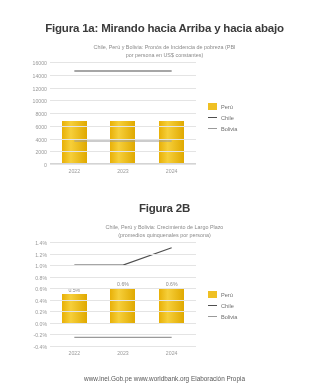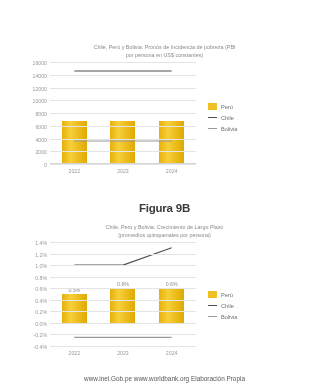--- a/index.html
+++ b/index.html
@@ -135,20 +135,23 @@
     text-align:center;
     font-size:6.4px;
     color:#585858;
   }
 </style>
 </head>
 <body>
 
 <div class="page">
 
+  <div style="position:absolute;left:0;right:0;top:22px;">
+    <div class="fig-title">Figura 1a: Mirando hacia Arriba y hacia abajo</div>
+  </div>
   <div style="position:absolute;left:0;right:0;top:44px;">
     <div class="fig-subtitle">Chile, Perú y Bolivia: Pronós de Incidencia de pobreza (PBI</div>
     <div class="fig-subtitle">por persona en US$ constantes)</div>
   </div>
 
   <div class="chart" id="chart-a" style="position:absolute;left:8px;top:62px;width:250px;height:120px;">
     <div class="plot" id="plot-a">
 
       <div class="bars" id="bars-a">
           <div class="barwrap">
@@ -210,21 +213,21 @@
         <span class="swatch line" style="border-top-color: rgb(79, 79, 79);"></span>
         <span>Chile</span>
       </div>
       <div class="row">
         <span class="swatch line bolivia" style="border-top-color: rgb(154, 154, 154);"></span>
         <span>Bolivia</span>
       </div>
     </div>
 
   <div style="position:absolute;left:0;right:0;top:202px;">
-    <div class="fig-title">Figura 9B</div>
+    <div class="fig-title">Figura 2B</div>
   </div>
   <div style="position:absolute;left:0;right:0;top:224px;">
     <div class="fig-subtitle">Chile, Perú y Bolivia: Crecimiento de Largo Plazo</div>
     <div class="fig-subtitle">(promedios quinquenales por persona)</div>
   </div>
 
   <div class="chart" id="chart-b" style="position:absolute;left:8px;top:242px;width:250px;height:122px;">
     <div class="plot" id="plot-b">
       <div class="bars" id="bars-b">
           <div class="barwrap">

